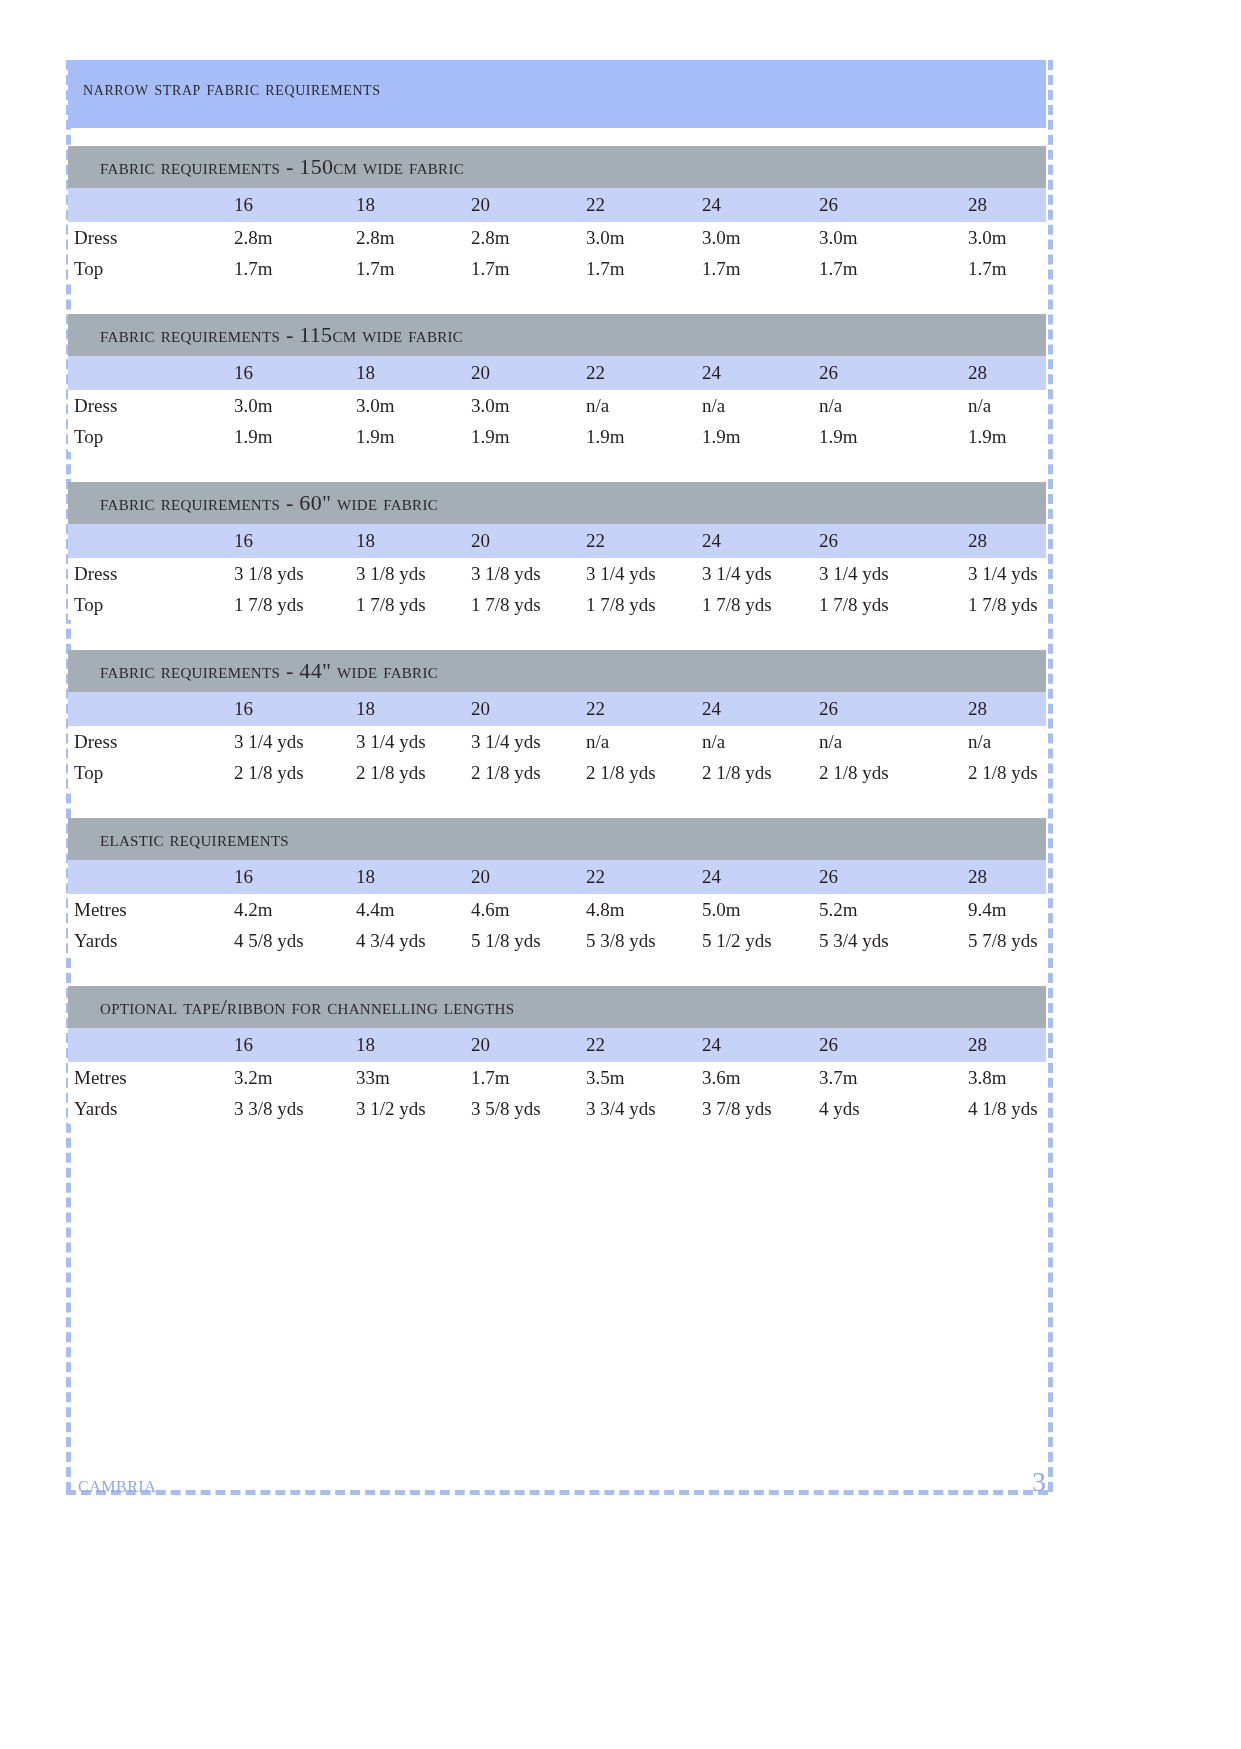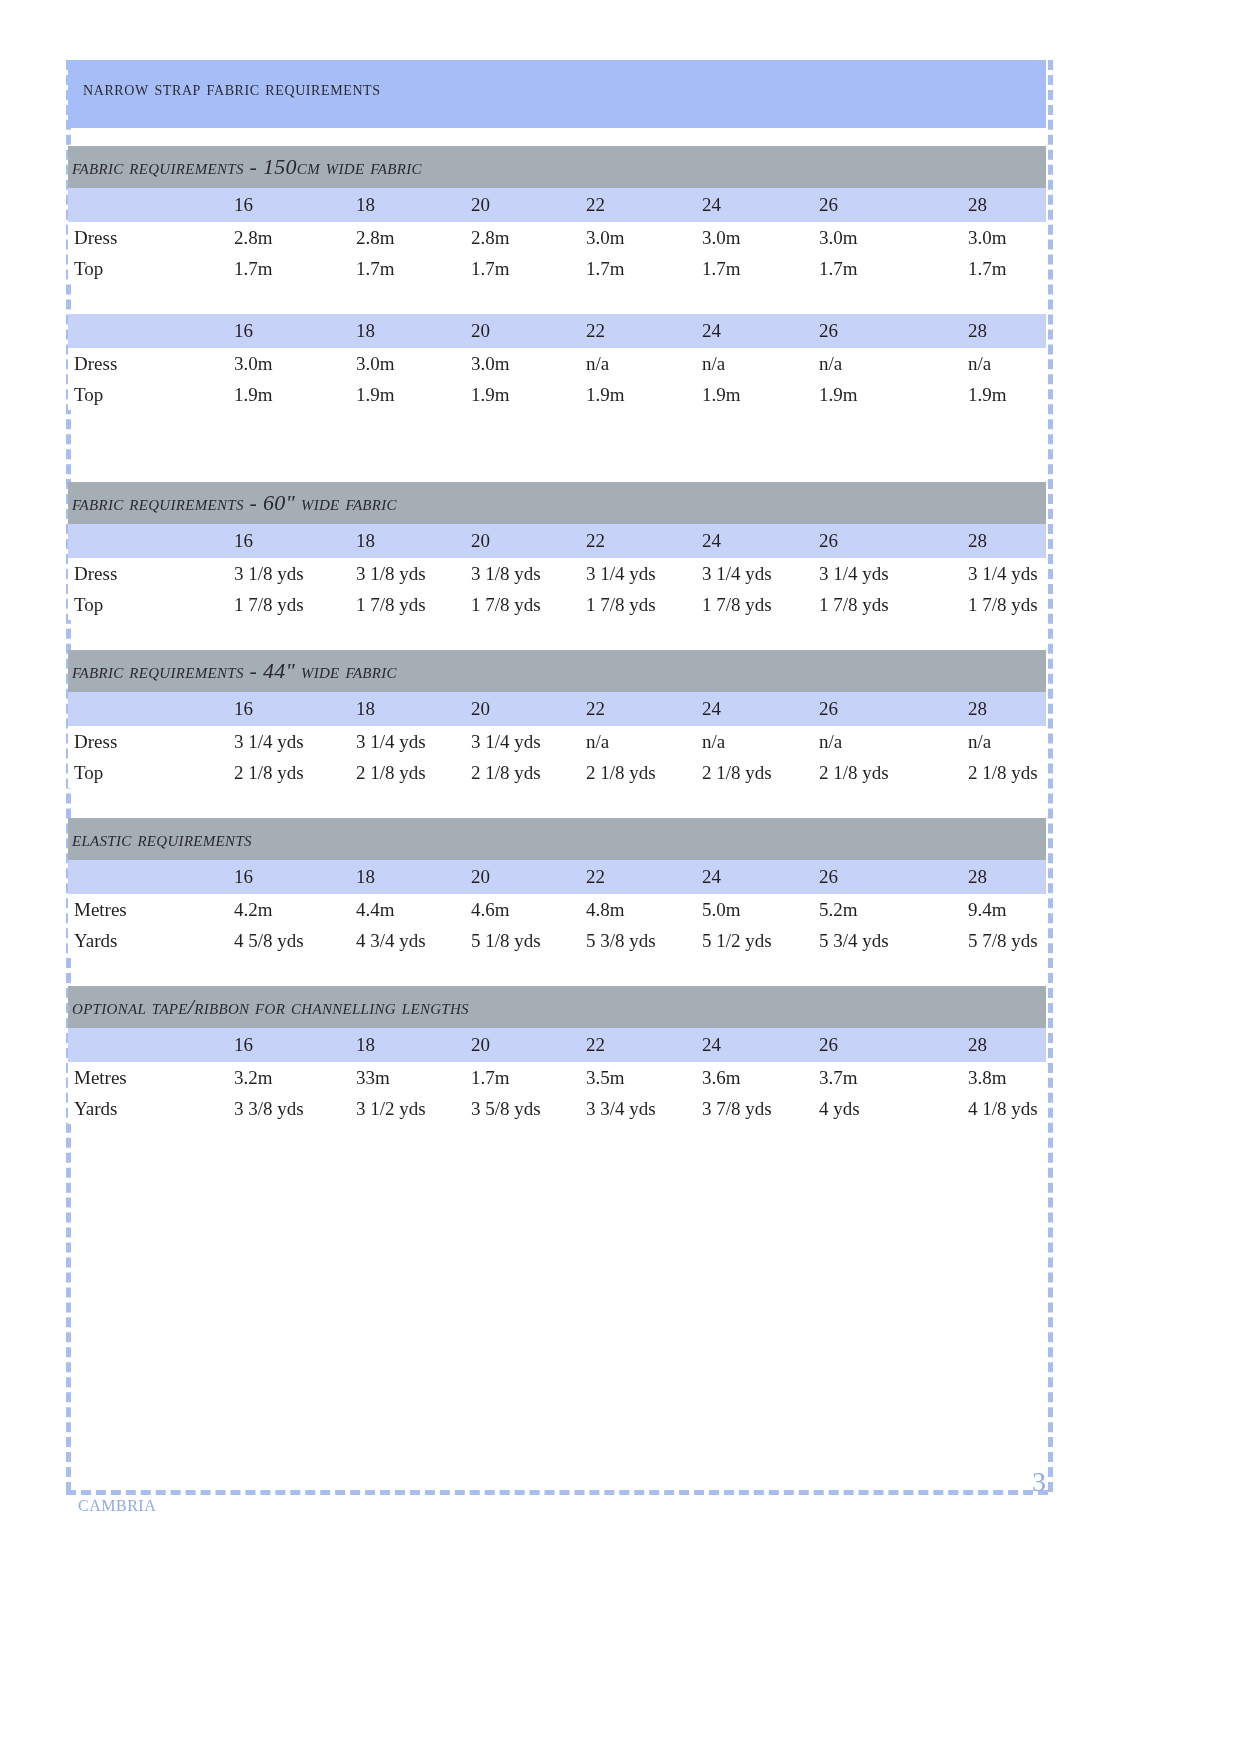--- a/index.html
+++ b/index.html
@@ -69,29 +69,28 @@
     left: 0;
     width: 978px;
   }
   .sec-head {
     position: relative;
     height: 42px;
     background: #a5adb5;
   }
   .sec-head .sec-title {
     position: absolute;
-    left: 4px;
+    left: 32px;
     top: 8px;
     font-size: 22px;
     font-variant: small-caps;
     text-transform: lowercase;
     color: #2a2a2e;
     letter-spacing: 0.3px;
     white-space: nowrap;
-    font-style: italic;
   }
   .col-head {
     position: relative;
     height: 34px;
     background: #c6d2f8;
   }
   .data-row {
     position: relative;
     height: 31px;
     background: #ffffff;
@@ -119,21 +118,20 @@
   
   .footer-label {
     position: absolute;
     left: 10px;
     top: 1412px;
     font-size: 23px;
     font-variant: small-caps;
     text-transform: lowercase;
     color: #8fa9e8;
     letter-spacing: 0.5px;
-    margin-top: 19px;
   }
   .footer-page {
     position: absolute;
     left: 938px;
     top: 1406px;
     width: 40px;
     text-align: right;
     font-size: 28px;
     color: #8fa9e8;
   }
@@ -180,20 +178,23 @@
           <div class="cell c0">1.7m</div>
           <div class="cell c1">1.7m</div>
           <div class="cell c2">1.7m</div>
           <div class="cell c3">1.7m</div>
           <div class="cell c4">1.7m</div>
           <div class="cell c5">1.7m</div>
           <div class="cell c6">1.7m</div>
         </div>
       </div>
       <div class="section" style="top: 254px;">
+        <div class="sec-head">
+          <div class="sec-title">Fabric Requirements - 115cm wide fabric</div>
+        </div>
         <div class="col-head">
           <div class="cell c0">16</div>
           <div class="cell c1">18</div>
           <div class="cell c2">20</div>
           <div class="cell c3">22</div>
           <div class="cell c4">24</div>
           <div class="cell c5">26</div>
           <div class="cell c6">28</div>
         </div>
         <div class="data-row">

